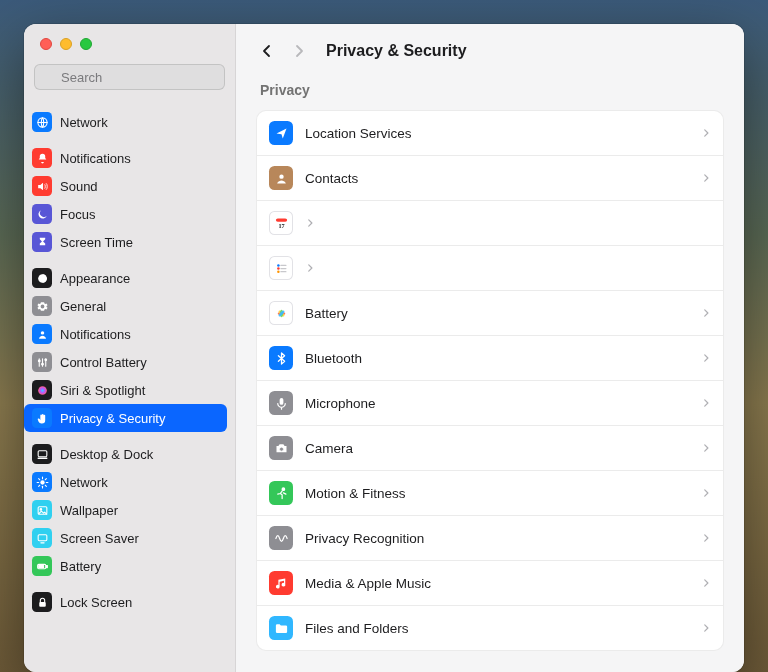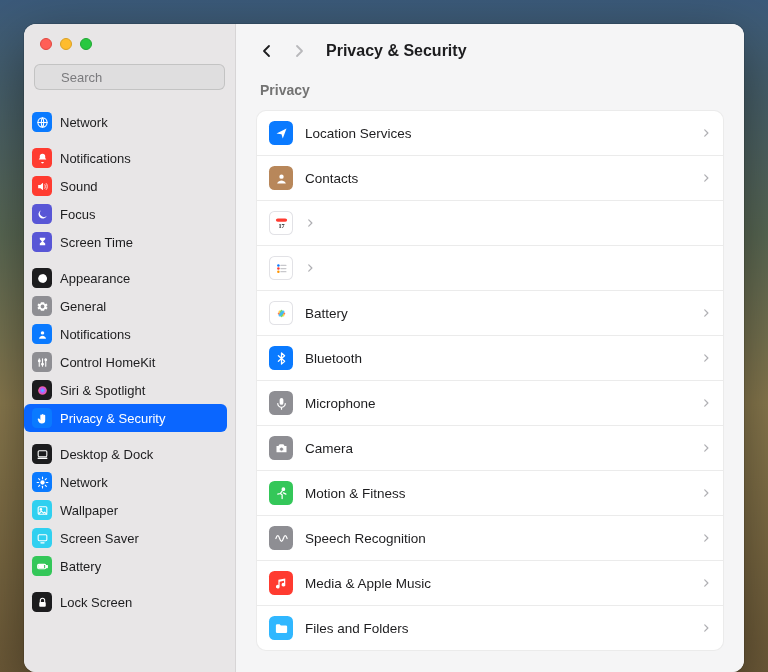--- a/index.html
+++ b/index.html
@@ -202,21 +202,21 @@
             <div class="sb-icon" style="background: rgb(142, 142, 147);">
               <svg viewBox="0 0 24 24" fill="none" stroke="#fff" stroke-width="2" stroke-linecap="round" stroke-linejoin="round">
                 <line x1="6" y1="5" x2="6" y2="19"></line>
                 <line x1="12" y1="5" x2="12" y2="19"></line>
                 <line x1="18" y1="5" x2="18" y2="19"></line>
                 <circle cx="6" cy="9" r="1.6" fill="#fff"></circle>
                 <circle cx="12" cy="15" r="1.6" fill="#fff"></circle>
                 <circle cx="18" cy="7" r="1.6" fill="#fff"></circle>
               </svg>
             </div>
-            <span class="sb-label">Control HomeKit</span>
+            <span class="sb-label">Control Battery</span>
           </div>
           <div class="sb-item">
             <div class="sb-icon" style="background: rgb(28, 28, 30);">
               <svg viewBox="0 0 24 24">
                 <defs>
                   <radialGradient id="sg">
                     <stop offset="0" stop-color="#39d0ff"></stop>
                     <stop offset=".5" stop-color="#b35cff"></stop>
                     <stop offset="1" stop-color="#ff5c8a"></stop>
                   </radialGradient>
@@ -436,21 +436,21 @@
             <div class="chev"><svg viewBox="0 0 16 16" width="10" height="10" fill="none" stroke="currentColor" stroke-width="2" stroke-linecap="round" stroke-linejoin="round">
                 <polyline points="6,3 11,8 6,13"></polyline>
               </svg></div>
           </div>
           <div class="row">
             <div class="row-icon" style="background: rgb(142, 142, 147);">
               <svg viewBox="0 0 24 24" fill="none" stroke="#fff" stroke-width="2" stroke-linecap="round" stroke-linejoin="round">
                 <path d="M3 12c2-6 4-6 6 0s4 6 6 0 4-6 6 0"></path>
               </svg>
             </div>
-            <div class="row-label">Speech Recognition</div>
+            <div class="row-label">Privacy Recognition</div>
             <div class="chev"><svg viewBox="0 0 16 16" width="10" height="10" fill="none" stroke="currentColor" stroke-width="2" stroke-linecap="round" stroke-linejoin="round">
                 <polyline points="6,3 11,8 6,13"></polyline>
               </svg></div>
           </div>
           <div class="row">
             <div class="row-icon" style="background: rgb(255, 59, 48);">
               <svg viewBox="0 0 24 24" fill="#fff">
                 <path d="M9 17a3 3 0 1 1-2-2.8V6l11-2v9.2A3 3 0 1 1 16 11V7.5L9 9z"></path>
               </svg>
             </div>

